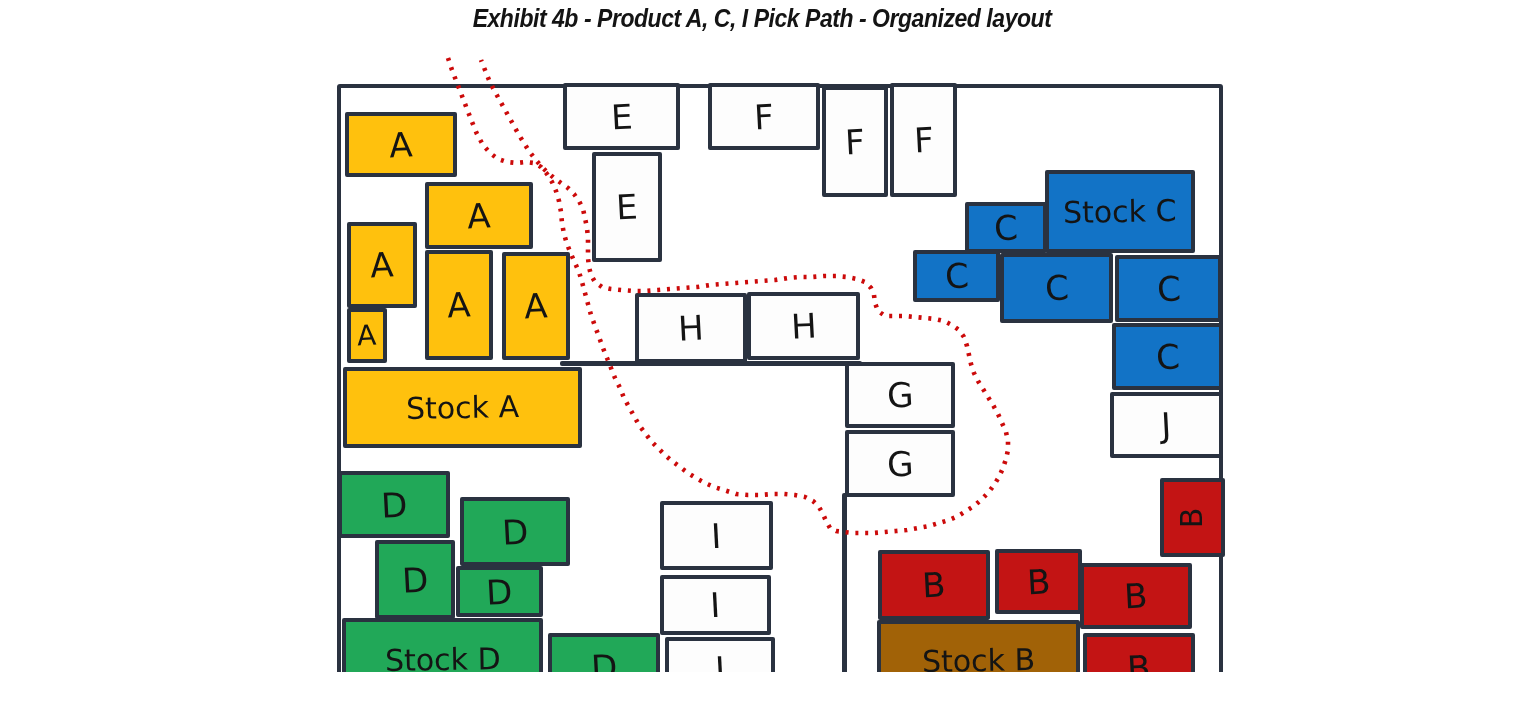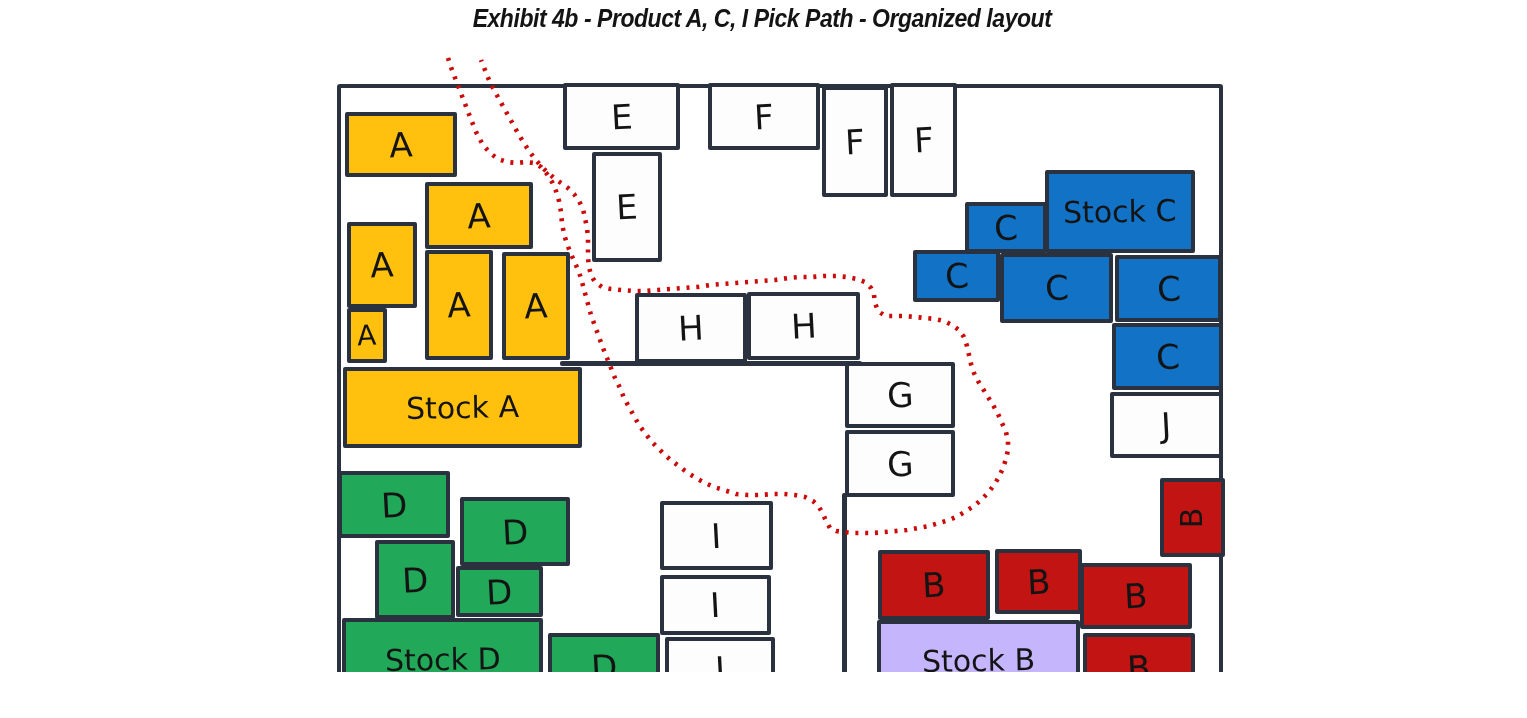--- a/index.html
+++ b/index.html
@@ -142,21 +142,21 @@
       </div>
       <div class="box" style="left: 878px; top: 550px; width: 112px; height: 70px; background: rgb(195, 20, 20); border-color: rgb(42, 50, 64);">
         <span class="lbl" style="color: rgb(20, 20, 20);">B</span>
       </div>
       <div class="box" style="left: 995px; top: 549px; width: 87px; height: 65px; background: rgb(195, 20, 20); border-color: rgb(42, 50, 64);">
         <span class="lbl" style="color: rgb(20, 20, 20);">B</span>
       </div>
       <div class="box" style="left: 1080px; top: 563px; width: 112px; height: 66px; background: rgb(195, 20, 20); border-color: rgb(42, 50, 64);">
         <span class="lbl" style="color: rgb(20, 20, 20);">B</span>
       </div>
-      <div class="box" style="left: 877px; top: 620px; width: 203px; height: 82px; background: #c4b5fd; border-color: rgb(42, 50, 64);">
+      <div class="box" style="left: 877px; top: 620px; width: 203px; height: 82px; background: #a16207; border-color: rgb(42, 50, 64);">
         <span class="lbl stock" style="color: rgb(20, 20, 20);">Stock B</span>
       </div>
       <div class="box" style="left: 1083px; top: 633px; width: 112px; height: 70px; background: rgb(195, 20, 20); border-color: rgb(42, 50, 64);">
         <span class="lbl" style="color: rgb(20, 20, 20);">B</span>
       </div>
     </div>
   <div id="walls-layer">
       <div class="wall" style="left: 560px; top: 361px; width: 302px; height: 5px;"></div>
       <div class="wall" style="left: 842px; top: 493px; width: 5px; height: 208px;"></div>
     </div>

